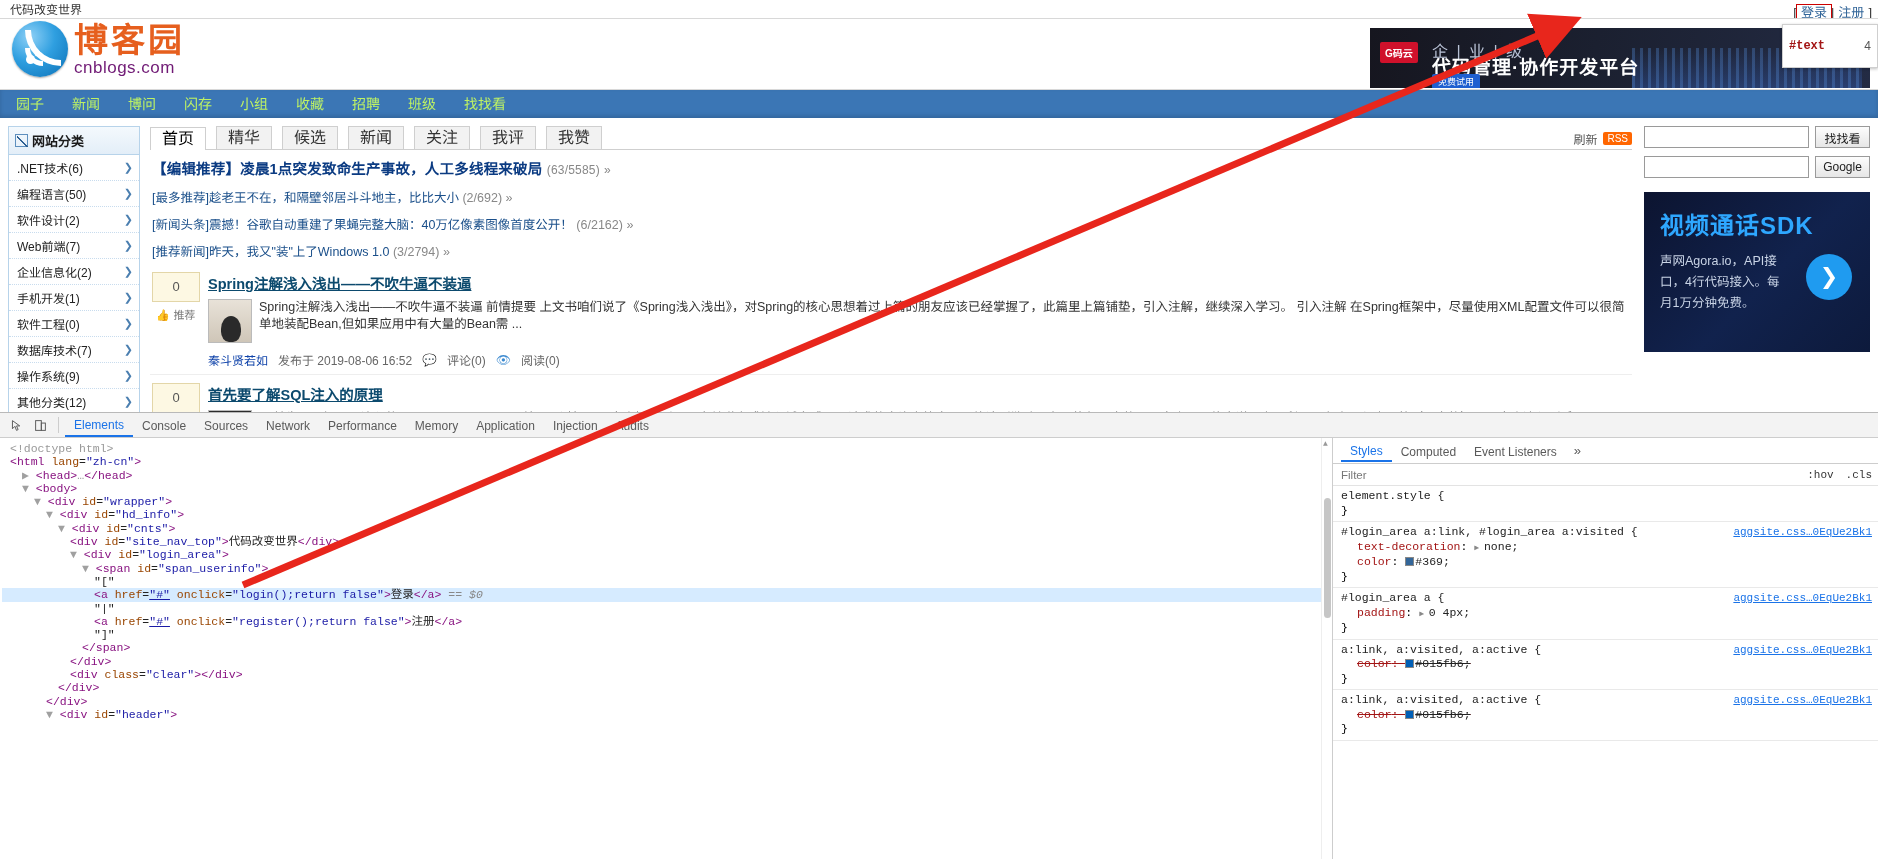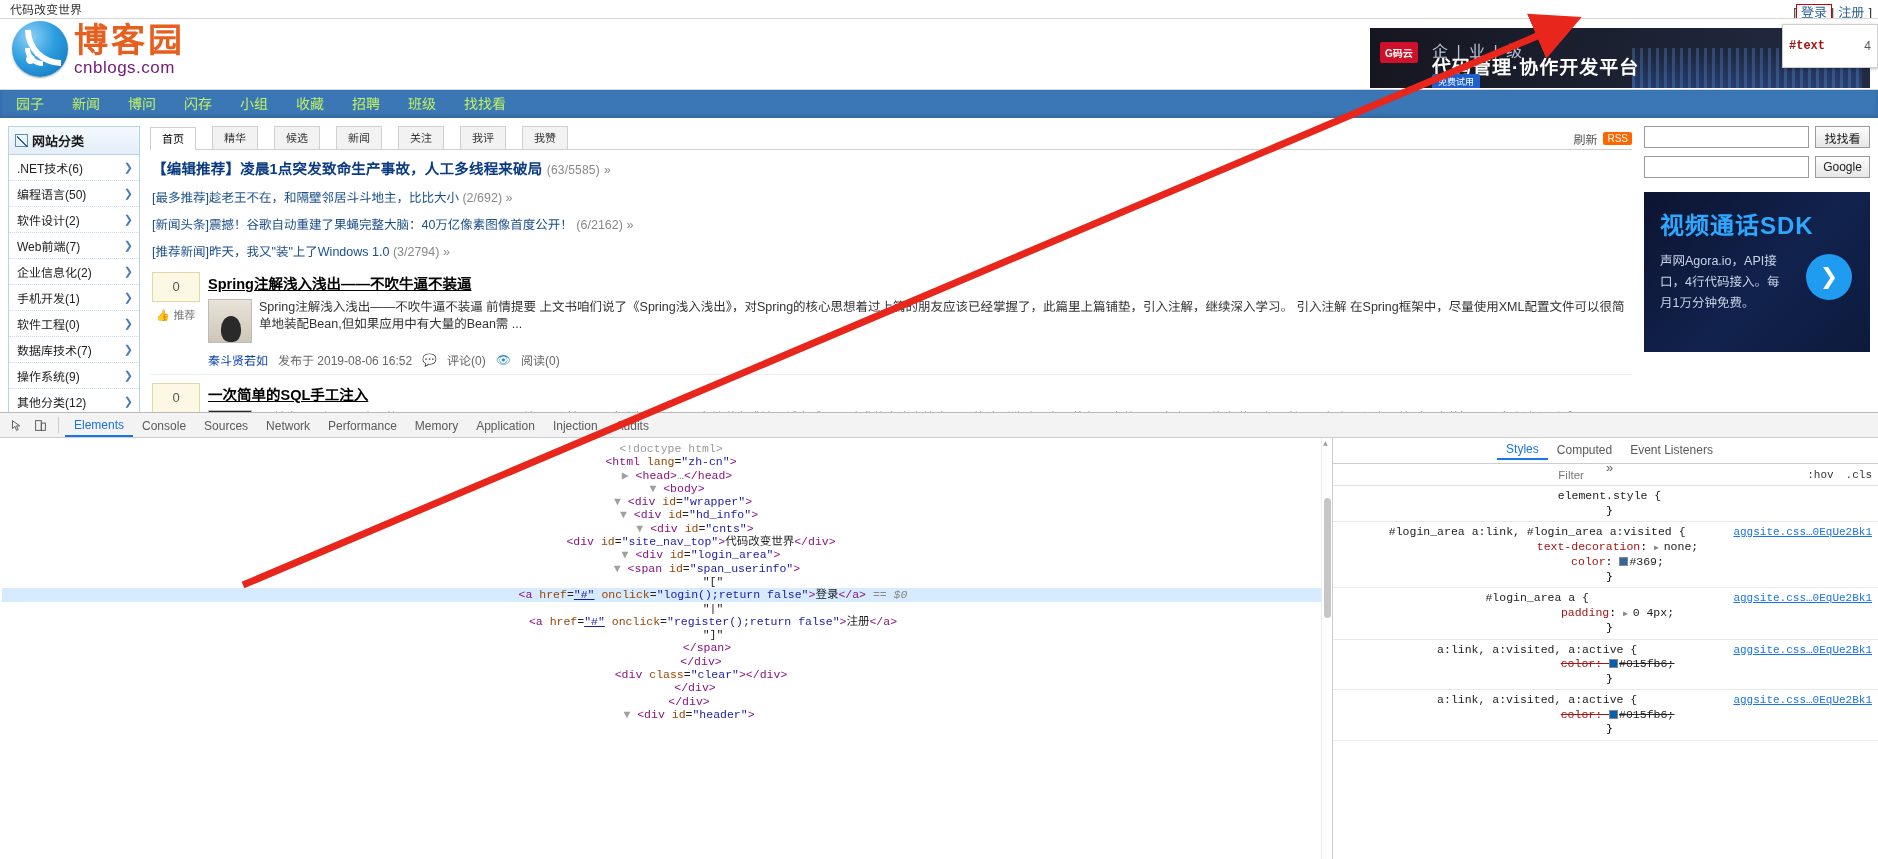--- a/index.html
+++ b/index.html
@@ -111,22 +111,22 @@
     font-size: 12px; color: #222; padding: 4px 6px 4px 8px;
     border-bottom: 1px dotted #c8dcee; cursor: pointer;
   }
   .cat-item:last-child { border-bottom: none; }
   .cat-item .chev { color: #4b7fb0; font-size: 11px; }
 
   
   .maincol { flex: 1; padding-left: 10px; position: relative; min-width: 0; }
   .tabs { display: flex; align-items: flex-end; border-bottom: 1px solid #cfcfcf; height: 24px; }
   .tab {
-    font-size: 11px; padding: 3px 11px 3px; border: 1px solid #cfcfcf; border-bottom: none;
-    background: #f2f2f2; color: #333; margin-right: 16px; cursor: pointer; line-height: 16px;
+    font-size: 16px; padding: 3px 11px 3px; border: 1px solid #cfcfcf; border-bottom: none;
+    background: #f2f2f2; color: #333; margin-right: 10px; cursor: pointer; line-height: 16px;
   }
   .tab.active { background: #fff; color: #000; position: relative; top: 1px; }
   .tab-right { margin-left: auto; font-size: 12px; color: #555; display: flex; align-items: center; gap: 6px; padding-bottom: 2px; }
   .rss-badge { background: #f60; color: #fff; font-size: 10px; padding: 1px 4px; border-radius: 2px; }
 
   .headline {
     font-size: 14.5px; font-weight: bold; color: #0b3b82; padding: 7px 0 5px 2px; letter-spacing: .2px;
   }
   .headline .cnt { color: #888; font-weight: normal; font-size: 12px; }
   .newsline { font-size: 12.5px; color: #1a4f8a; padding: 4px 0 4px 2px; }
@@ -136,21 +136,21 @@
   .post:first-of-type { border-top: none; }
   .digg {
     width: 48px; flex: 0 0 48px; text-align: center; margin-right: 8px;
   }
   .digg-num {
     border: 1px solid #e3d6a8; background: #fdf8e3; color: #555; font-size: 13px;
     padding: 6px 0; line-height: 16px;
   }
   .digg-rec { font-size: 11px; color: #777; margin-top: 4px; white-space: nowrap; }
   .post-body { flex: 1; min-width: 0; }
-  .post-title { font-size: 14.5px; font-weight: bold; color: #000000; text-decoration: underline; display: inline-block; }
+  .post-title { font-size: 14.5px; font-weight: bold; color: #0c4a6e; text-decoration: underline; display: inline-block; }
   .post-summary { display: flex; gap: 7px; margin-top: 6px; }
   .thumb { width: 44px; height: 44px; flex: 0 0 44px; background: #d8d8d8; border: 1px solid #bbb; overflow: hidden; position: relative; }
   .thumb.avatar { background: linear-gradient(#e8e2d8, #cfc6b8); }
   .thumb.avatar::after {
     content: ""; position: absolute; left: 12px; top: 16px; width: 20px; height: 26px;
     border-radius: 50% 50% 40% 40%; background: #2a2a2a;
   }
   .thumb.dark { background: #2b2b2b; }
   .thumb.dark::after {
     content: ""; position: absolute; left: 10px; top: 14px; width: 24px; height: 16px;
@@ -196,21 +196,21 @@
   .dt-icon-btn {
     width: 24px; height: 22px; display: flex; align-items: center; justify-content: center;
     color: #5a5a5a; cursor: pointer;
   }
   .dt-sep { width: 1px; height: 16px; background: #cdcdcd; margin: 0 6px; }
   .dt-tab {
     font-size: 12px; color: #5a5a5a; padding: 4px 9px 3px; cursor: pointer; white-space: nowrap;
   }
   .dt-tab.active { color: #1a73e8; border-bottom: 2px solid #1a73e8; }
 
-  .dt-body { display: flex; height: 422px; text-align: center; }
+  .dt-body { display: flex; height: 422px; }
   .dom-pane { flex: 1; overflow: hidden; position: relative; background: #fff; padding: 4px 0 0 2px; }
   .dom-line { font-size: 11.5px; line-height: 13.3px; color: #222; white-space: pre; }
   .dom-line.sel { background: #d6ebff; }
   .tg { color: #881280; }
   .at { color: #994500; }
   .av { color: #1a1aa6; }
   .txt { color: #222; }
   .pk { color: #999; }
   .gut { color: #a0a0a0; }
   .eqsel { color: #888; font-style: italic; }
@@ -220,21 +220,21 @@
   .dom-scrollbar .thumbv {
     position: absolute; left: 2px; top: 60px; width: 7px; height: 120px; background: #c6c6c6; border-radius: 4px;
   }
   .dom-scrollbar .arrowup { position: absolute; left: 1px; top: 1px; font-size: 8px; color: #999; }
 
   .styles-pane {
     width: 546px; flex: 0 0 546px; border-left: 1px solid #cdcdcd; background: #fff; overflow: hidden;
   }
   .styles-tabbar {
     height: 26px; border-bottom: 1px solid #cdcdcd; display: flex; align-items: center;
-    font-family: "Liberation Sans", sans-serif; padding-left: 8px; flex-direction: column;
+    font-family: "Liberation Sans", sans-serif; padding-left: 8px;
   }
   .st-tab { font-size: 12px; color: #5a5a5a; padding: 4px 9px 2px; cursor: pointer; }
   .st-tab.active { color: #1a73e8; border-bottom: 2px solid #1a73e8; }
   .st-more { color: #5a5a5a; font-size: 13px; padding: 0 8px; cursor: pointer; }
   .filter-row {
     height: 22px; border-bottom: 1px solid #e3e3e3; display: flex; align-items: center;
     font-family: "Liberation Sans", sans-serif; font-size: 11.5px; color: #777;
   }
   .filter-row .fi { flex: 1; padding-left: 8px; }
   .filter-row .ft { padding: 0 6px; color: #333; font-family: "Liberation Mono", monospace; font-size: 11px; }
@@ -389,21 +389,21 @@
                   <span class="ic">💬</span>
                   <span>评论(0)</span>
                   <span class="ic">👁</span>
                   <span>阅读(0)</span>
                 </div></div>
             </div>
             <div class="post">
               <div class="digg">
                 <div class="digg-num">0</div>
               </div>
-              <div class="post-body"><a href="#" class="post-title">一次简单的SQL手工注入</a><div class="post-summary">
+              <div class="post-body"><a href="#" class="post-title">首先要了解SQL注入的原理</a><div class="post-summary">
                   <div class="thumb dark"></div>
                   <div class="post-text">1. 首先要了解SQL注入的原理：SQL Injection：就是通过把SQL命令插入到Web表单递交或输入域名或页面请求的查询字符串，最终达到欺骗服务器执行恶意的SQL命令。具体来说，它是利用现有应用程序，将（恶意的）SQL命令注入到后</div>
                 </div></div>
             </div>
           </div>
       </div>
 
       <div class="rightcol">
         <div class="search-row">
           <input type="text" placeholder="" style="">

